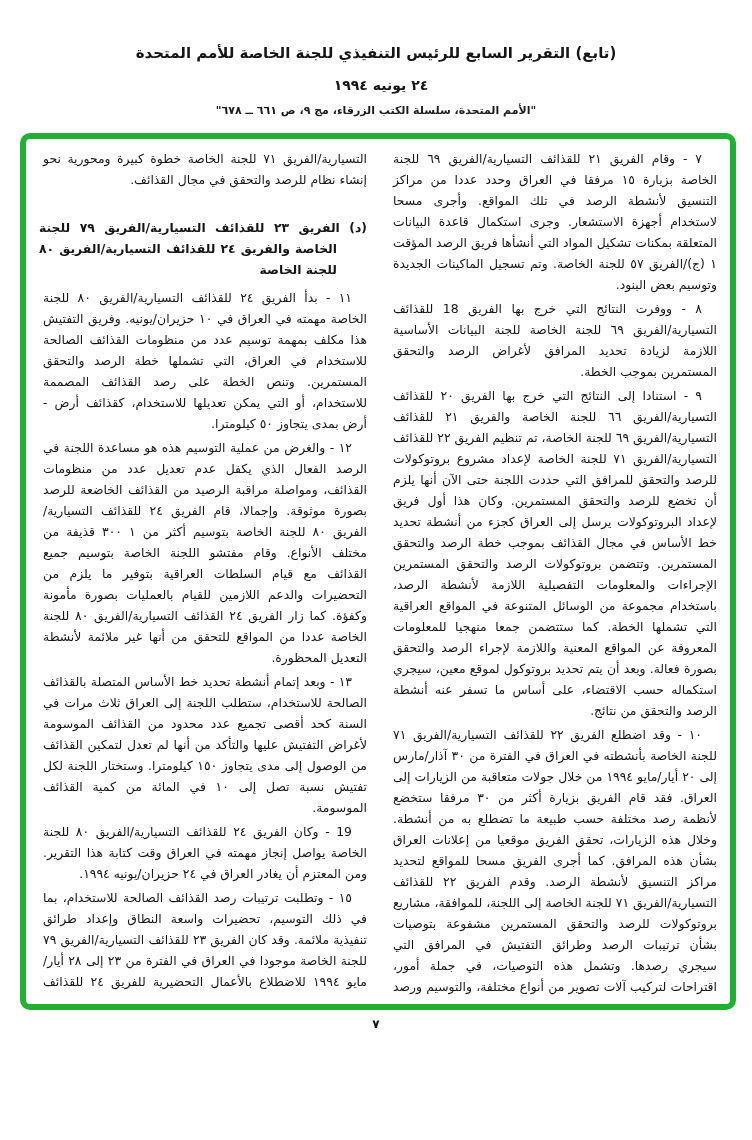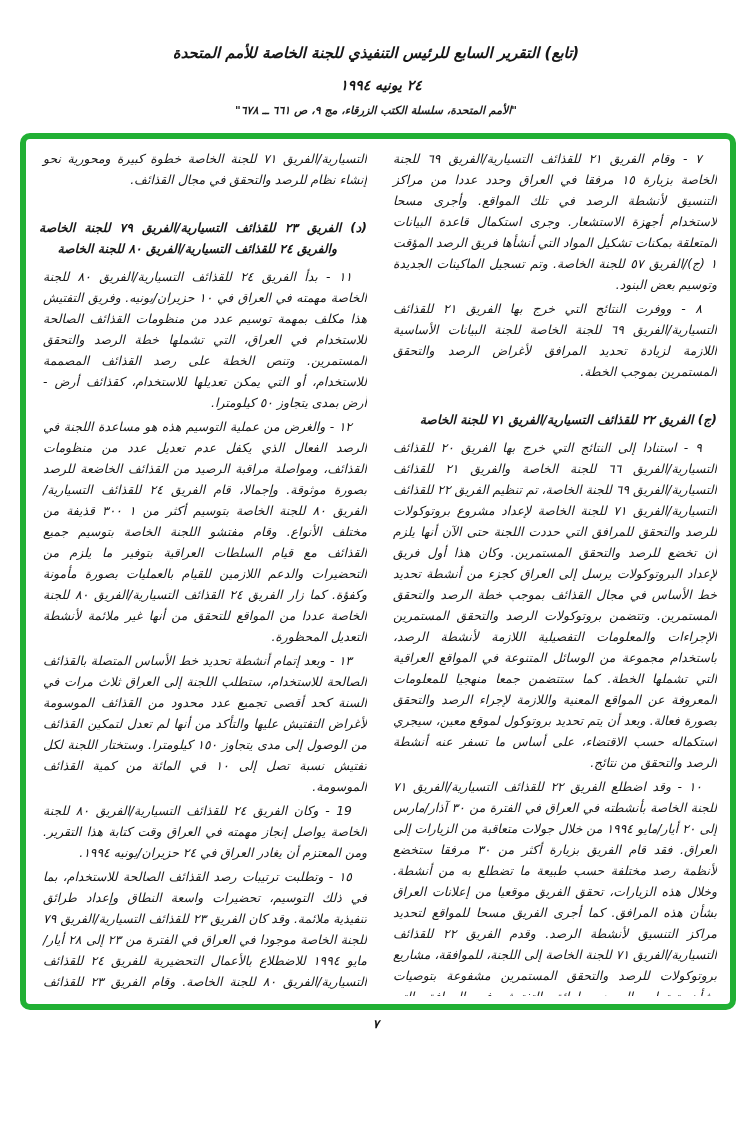--- a/index.html
+++ b/index.html
@@ -9,21 +9,20 @@
   }
   .page {
     position: relative;
     width: 752px;
     height: 1140px;
     background: #ffffff;
     font-family: "DejaVu Sans", sans-serif;
     color: #161616;
     direction: rtl;
     overflow: hidden;
-    font-style: italic;
   }
   .doc-header {
     position: absolute;
     top: 44px;
     left: 0;
     width: 100%;
     text-align: center;
     direction: rtl;
   }
   .doc-title {
@@ -103,22 +102,21 @@
     <div class="doc-title">(تابع) التقرير السابع للرئيس التنفيذي للجنة الخاصة للأمم المتحدة</div>
     <div class="doc-date">٢٤ يونيه ١٩٩٤</div>
     <div class="doc-citation">"الأمم المتحدة، سلسلة الكتب الزرقاء، مج ٩، ص ٦٦١ ــ ٦٧٨"</div>
   </header>
 
   <div class="content-box">
     <div class="columns">
 
       <div class="col">
         <p class="para">٧ - وقام الفريق ٢١ للقذائف التسيارية/الفريق ٦٩ للجنة الخاصة بزيارة ١٥ مرفقا في العراق وحدد عددا من مراكز التنسيق لأنشطة الرصد في تلك المواقع. وأجرى مسحا لاستخدام أجهزة الاستشعار. وجرى استكمال قاعدة البيانات المتعلقة بمكنات تشكيل المواد التي أنشأها فريق الرصد المؤقت ١ (ج)/الفريق ٥٧ للجنة الخاصة. وتم تسجيل الماكينات الجديدة وتوسيم بعض البنود.</p>
-        <p class="para">٨ - ووفرت النتائج التي خرج بها الفريق ٢١ للقذائف التسيارية/الفريق ٦٩ للجنة الخاصة للجنة البيانات الأساسية اللازمة لزيادة تحديد المرافق لأغراض الرصد والتحقق المستمرين بموجب الخطة.</p>
-        <p class="heading">(ج) الفريق ٢٢ للقذائف التسيارية/الفريق ٧١ للجنة الخاصة</p>
+        <p class="para">٨ - ووفرت النتائج التي خرج بها الفريق 18 للقذائف التسيارية/الفريق ٦٩ للجنة الخاصة للجنة البيانات الأساسية اللازمة لزيادة تحديد المرافق لأغراض الرصد والتحقق المستمرين بموجب الخطة.</p>
         <p class="para">٩ - استنادا إلى النتائج التي خرج بها الفريق ٢٠ للقذائف التسيارية/الفريق ٦٦ للجنة الخاصة والفريق ٢١ للقذائف التسيارية/الفريق ٦٩ للجنة الخاصة، تم تنظيم الفريق ٢٢ للقذائف التسيارية/الفريق ٧١ للجنة الخاصة لإعداد مشروع بروتوكولات للرصد والتحقق للمرافق التي حددت اللجنة حتى الآن أنها يلزم أن تخضع للرصد والتحقق المستمرين. وكان هذا أول فريق لإعداد البروتوكولات يرسل إلى العراق كجزء من أنشطة تحديد خط الأساس في مجال القذائف بموجب خطة الرصد والتحقق المستمرين. وتتضمن بروتوكولات الرصد والتحقق المستمرين الإجراءات والمعلومات التفصيلية اللازمة لأنشطة الرصد، باستخدام مجموعة من الوسائل المتنوعة في المواقع العراقية التي تشملها الخطة. كما ستتضمن جمعا منهجيا للمعلومات المعروفة عن المواقع المعنية واللازمة لإجراء الرصد والتحقق بصورة فعالة. وبعد أن يتم تحديد بروتوكول لموقع معين، سيجري استكماله حسب الاقتضاء، على أساس ما تسفر عنه أنشطة الرصد والتحقق من نتائج.</p>
         <p class="para">١٠ - وقد اضطلع الفريق ٢٢ للقذائف التسيارية/الفريق ٧١ للجنة الخاصة بأنشطته في العراق في الفترة من ٣٠ آذار/مارس إلى ٢٠ أيار/مايو ١٩٩٤ من خلال جولات متعاقبة من الزيارات إلى العراق. فقد قام الفريق بزيارة أكثر من ٣٠ مرفقا ستخضع لأنظمة رصد مختلفة حسب طبيعة ما تضطلع به من أنشطة. وخلال هذه الزيارات، تحقق الفريق موقعيا من إعلانات العراق بشأن هذه المرافق. كما أجرى الفريق مسحا للمواقع لتحديد مراكز التنسيق لأنشطة الرصد. وقدم الفريق ٢٢ للقذائف التسيارية/الفريق ٧١ للجنة الخاصة إلى اللجنة، للموافقة، مشاريع بروتوكولات للرصد والتحقق المستمرين مشفوعة بتوصيات بشأن ترتيبات الرصد وطرائق التفتيش في المرافق التي سيجري رصدها. وتشمل هذه التوصيات، في جملة أمور، اقتراحات لتركيب آلات تصوير من أنواع مختلفة، والتوسيم ورصد المعدات المتصلة بالقذائف والمزدوجة الغرض. كما تتضمن التوصيات مقترحات بشأن برامج التفتيش الموقعي لكل مرفق. ويصل مجموع ما تشمله إلى أكثر من ١٠٠ زيارة تفتيشية في السنة. وقد كان النجاح في إنجاز مهمة الفريق ٢٢ للقذائف</p>
       </div>
 
       <div class="col">
         <p class="para cont">التسيارية/الفريق ٧١ للجنة الخاصة خطوة كبيرة ومحورية نحو إنشاء نظام للرصد والتحقق في مجال القذائف.</p>
         <p class="heading">(د) الفريق ٢٣ للقذائف التسيارية/الفريق ٧٩ للجنة الخاصة والفريق ٢٤ للقذائف التسيارية/الفريق ٨٠ للجنة الخاصة</p>
         <p class="para">١١ - بدأ الفريق ٢٤ للقذائف التسيارية/الفريق ٨٠ للجنة الخاصة مهمته في العراق في ١٠ حزيران/يونيه. وفريق التفتيش هذا مكلف بمهمة توسيم عدد من منظومات القذائف الصالحة للاستخدام في العراق، التي تشملها خطة الرصد والتحقق المستمرين. وتنص الخطة على رصد القذائف المصممة للاستخدام، أو التي يمكن تعديلها للاستخدام، كقذائف أرض - أرض بمدى يتجاوز ٥٠ كيلومترا.</p>
         <p class="para">١٢ - والغرض من عملية التوسيم هذه هو مساعدة اللجنة في الرصد الفعال الذي يكفل عدم تعديل عدد من منظومات القذائف، ومواصلة مراقبة الرصيد من القذائف الخاضعة للرصد بصورة موثوقة. وإجمالا، قام الفريق ٢٤ للقذائف التسيارية/الفريق ٨٠ للجنة الخاصة بتوسيم أكثر من ١ ٣٠٠ قذيفة من مختلف الأنواع. وقام مفتشو اللجنة الخاصة بتوسيم جميع القذائف مع قيام السلطات العراقية بتوفير ما يلزم من التحضيرات والدعم اللازمين للقيام بالعمليات بصورة مأمونة وكفؤة. كما زار الفريق ٢٤ القذائف التسيارية/الفريق ٨٠ للجنة الخاصة عددا من المواقع للتحقق من أنها غير ملائمة لأنشطة التعديل المحظورة.</p>
         <p class="para">١٣ - وبعد إتمام أنشطة تحديد خط الأساس المتصلة بالقذائف الصالحة للاستخدام، ستطلب اللجنة إلى العراق ثلاث مرات في السنة كحد أقصى تجميع عدد محدود من القذائف الموسومة لأغراض التفتيش عليها والتأكد من أنها لم تعدل لتمكين القذائف من الوصول إلى مدى يتجاوز ١٥٠ كيلومترا. وستختار اللجنة لكل تفتيش نسبة تصل إلى ١٠ في المائة من كمية القذائف الموسومة.</p>

